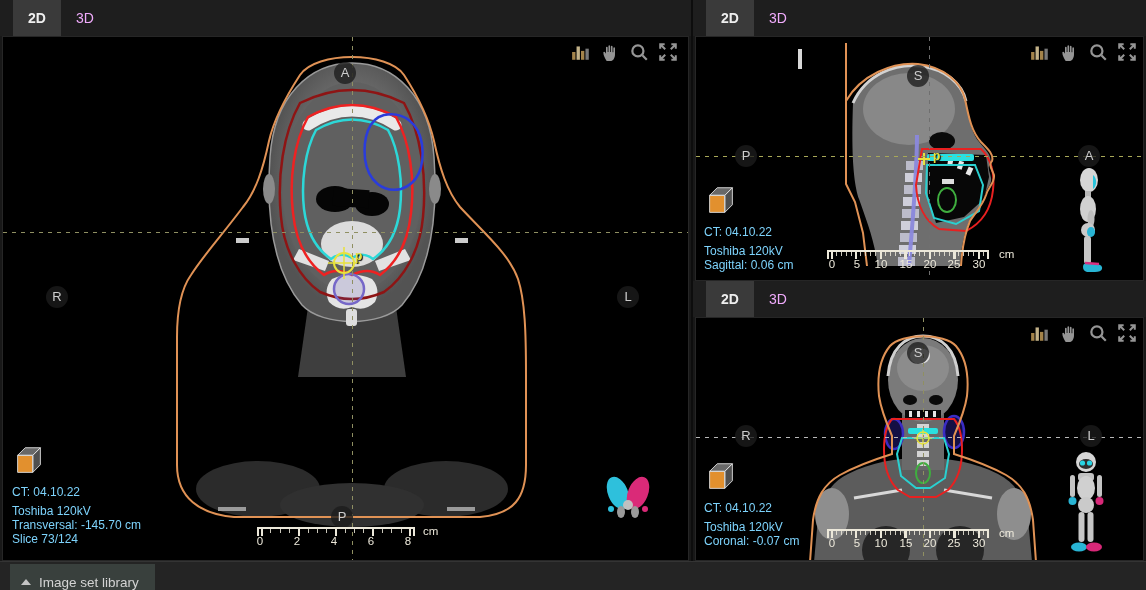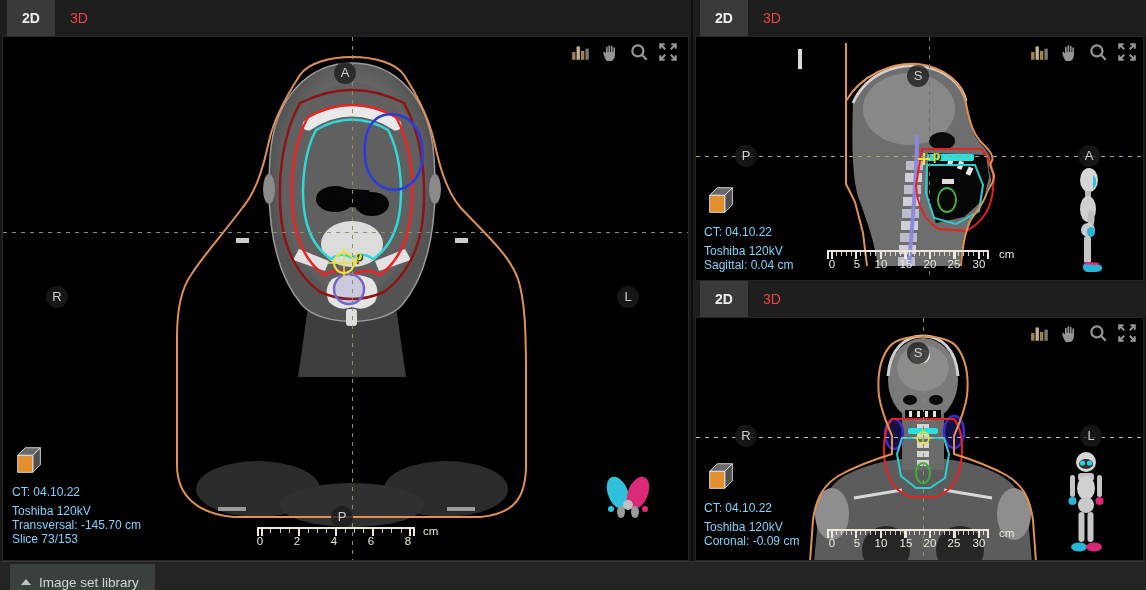--- a/index.html
+++ b/index.html
@@ -1,19 +1,19 @@
 <!DOCTYPE html>
 <html><head>
 <meta charset="utf-8">
 <style>
   html,body{margin:0;padding:0;background:#101010;}
   .app{position:relative;width:1146px;height:590px;background:#181818;overflow:hidden;
        font-family:"Liberation Sans",sans-serif;-webkit-font-smoothing:antialiased;}
-  .tabbar{position:absolute;background:#1e1e1e;display:flex;align-items:flex-end;padding-left:7px;box-sizing:border-box;}
-  .tab{line-height:36px;padding:0 15px;font-size:14px;color:#ef4444;cursor:pointer;}
+  .tabbar{position:absolute;background:#1e1e1e;display:flex;align-items:flex-end;padding-left:13px;box-sizing:border-box;}
+  .tab{line-height:36px;padding:0 15px;font-size:14px;color:#f0abfc;cursor:pointer;}
   .tab.active{background:#3a3a3a;color:#efefef;font-weight:bold;}
   .viewport{position:absolute;background:#000;overflow:hidden;border:1px solid #262626;box-sizing:border-box;}
   .ct{position:absolute;left:0;top:0;}
   .ch-v{position:absolute;top:0;bottom:0;width:1px;background-image:repeating-linear-gradient(180deg,var(--c) 0 4px,transparent 4px 9px);}
   .ch-h{position:absolute;left:0;right:0;height:1px;background-image:repeating-linear-gradient(90deg,var(--c) 0 4px,transparent 4px 9px);}
   .olabel{position:absolute;width:22px;height:22px;border-radius:50%;background:rgba(28,28,28,.78);
           color:#cdcdcd;font-size:13px;text-align:center;line-height:22px;}
   .vtools{position:absolute;display:flex;gap:9px;}
   .ti{width:20px;height:20px;opacity:.85;cursor:pointer;}
   .vinfo{position:absolute;color:#7dd3fc;font-size:12px;line-height:14px;text-shadow:1px 1px 1px rgba(0,0,0,.95);}
@@ -130,21 +130,21 @@
         <polygon points="21,13 29,5 29,23 21,31" fill="#8f8f8f" opacity="0.55"></polygon>
         <g stroke="#d9d9d9" stroke-width="1" fill="none">
             <polygon points="5,13 21,13 21,31 5,31"></polygon>
             <polygon points="5,13 13,5 29,5 21,13"></polygon>
             <polygon points="21,13 29,5 29,23 21,31"></polygon>
           </g>
       </svg>
       <div class="l-ct">CT: 04.10.22</div>
       <div>Toshiba 120kV</div>
       <div>Transversal: -145.70 cm</div>
-      <div>Slice 73/153</div>
+      <div>Slice 73/124</div>
     </div>
 
     <div class="ruler" style="left:254px;top:490px;width:170px;">
       <div class="bar" style="width:154px;"></div>
       <span class="lab" style="left:3px;">0</span>
       <span class="lab" style="left:40px;">2</span>
       <span class="lab" style="left:77px;">4</span>
       <span class="lab" style="left:114px;">6</span>
       <span class="lab" style="left:151px;">8</span>
       <span class="unit" style="left:166px;">cm</span>
@@ -240,21 +240,21 @@
         <polygon points="5,13 13,5 29,5 21,13" fill="#bdbdbd" opacity="0.55"></polygon>
         <polygon points="21,13 29,5 29,23 21,31" fill="#8f8f8f" opacity="0.55"></polygon>
         <g stroke="#d9d9d9" stroke-width="1" fill="none">
             <polygon points="5,13 21,13 21,31 5,31"></polygon>
             <polygon points="5,13 13,5 29,5 21,13"></polygon>
             <polygon points="21,13 29,5 29,23 21,31"></polygon>
           </g>
       </svg>
       <div class="l-ct">CT: 04.10.22</div>
       <div>Toshiba 120kV</div>
-      <div>Sagittal: 0.04 cm</div>
+      <div>Sagittal: 0.06 cm</div>
     </div>
 
     <div class="ruler fine" style="left:131px;top:213px;width:180px;">
       <div class="bar" style="width:158px;"></div>
       <span class="lab" style="left:5px;">0</span>
       <span class="lab" style="left:30px;">5</span>
       <span class="lab" style="left:54px;">10</span>
       <span class="lab" style="left:79px;">15</span>
       <span class="lab" style="left:103px;">20</span>
       <span class="lab" style="left:127px;">25</span>
@@ -359,21 +359,21 @@
         <polygon points="5,13 13,5 29,5 21,13" fill="#bdbdbd" opacity="0.55"></polygon>
         <polygon points="21,13 29,5 29,23 21,31" fill="#8f8f8f" opacity="0.55"></polygon>
         <g stroke="#d9d9d9" stroke-width="1" fill="none">
             <polygon points="5,13 21,13 21,31 5,31"></polygon>
             <polygon points="5,13 13,5 29,5 21,13"></polygon>
             <polygon points="21,13 29,5 29,23 21,31"></polygon>
           </g>
       </svg>
       <div class="l-ct">CT: 04.10.22</div>
       <div>Toshiba 120kV</div>
-      <div>Coronal: -0.09 cm</div>
+      <div>Coronal: -0.07 cm</div>
     </div>
 
     <div class="ruler fine" style="left:131px;top:211px;width:180px;">
       <div class="bar" style="width:158px;"></div>
       <span class="lab" style="left:5px;">0</span>
       <span class="lab" style="left:30px;">5</span>
       <span class="lab" style="left:54px;">10</span>
       <span class="lab" style="left:79px;">15</span>
       <span class="lab" style="left:103px;">20</span>
       <span class="lab" style="left:127px;">25</span>

